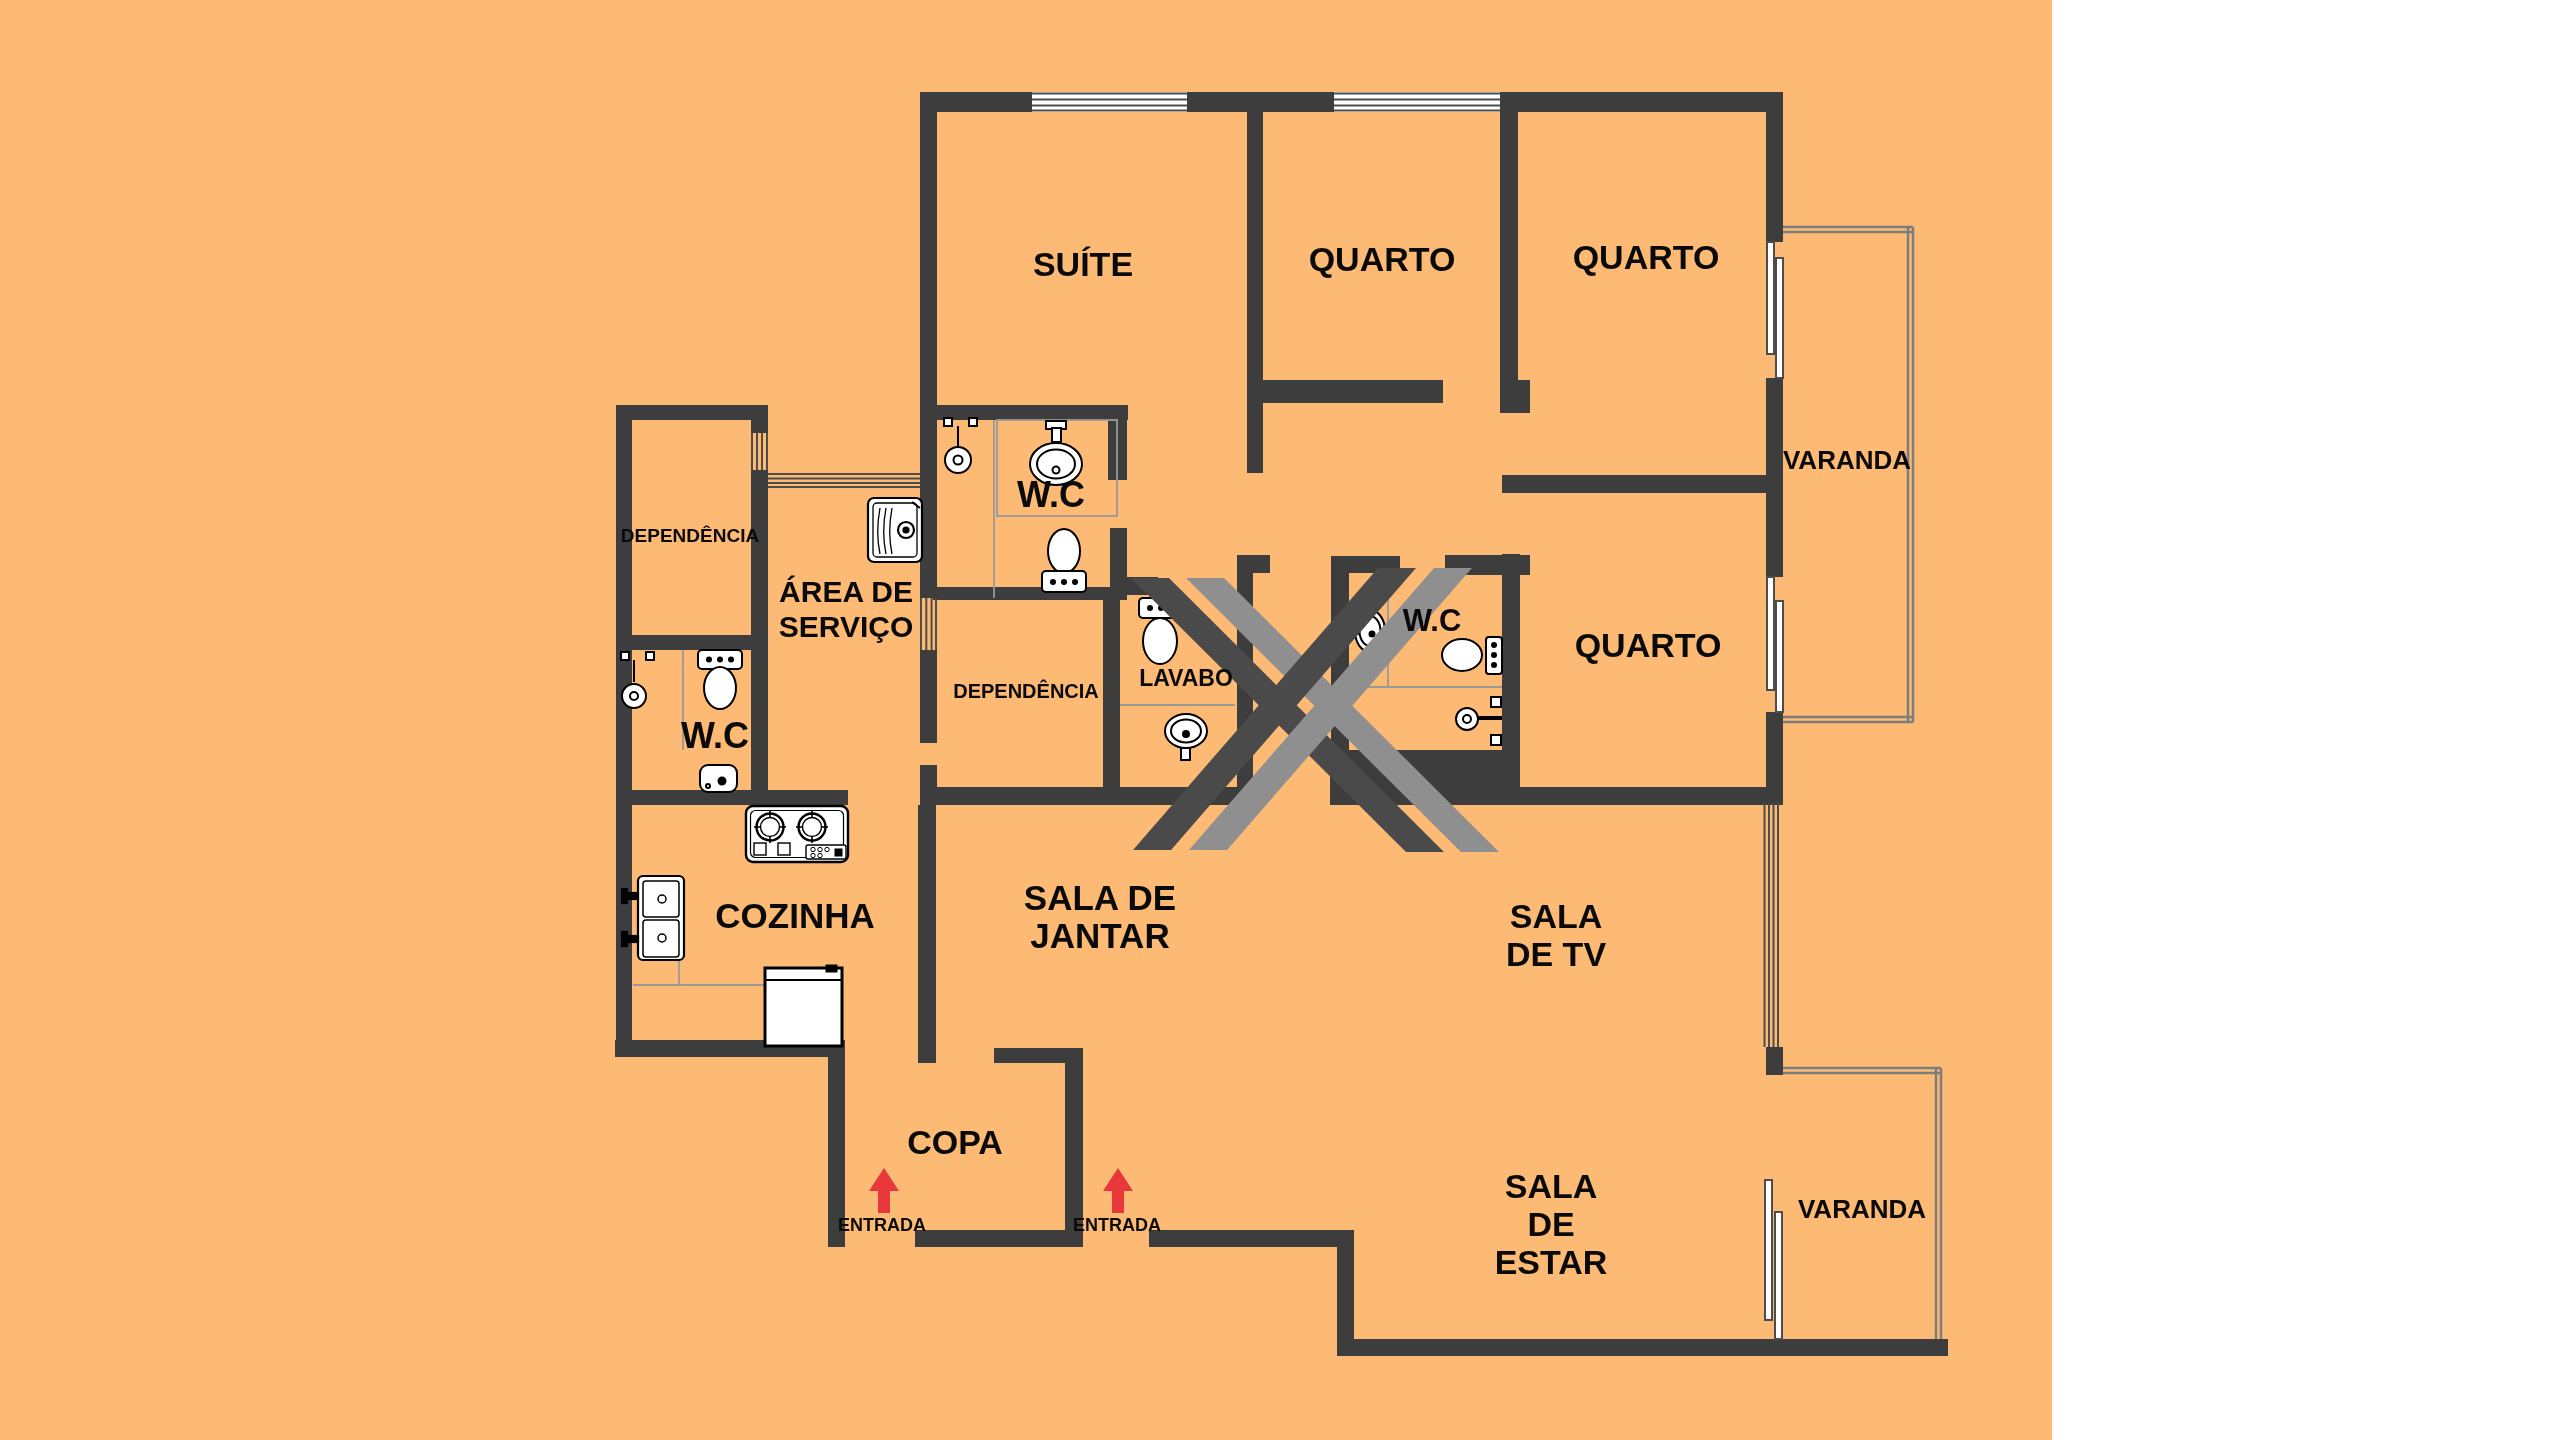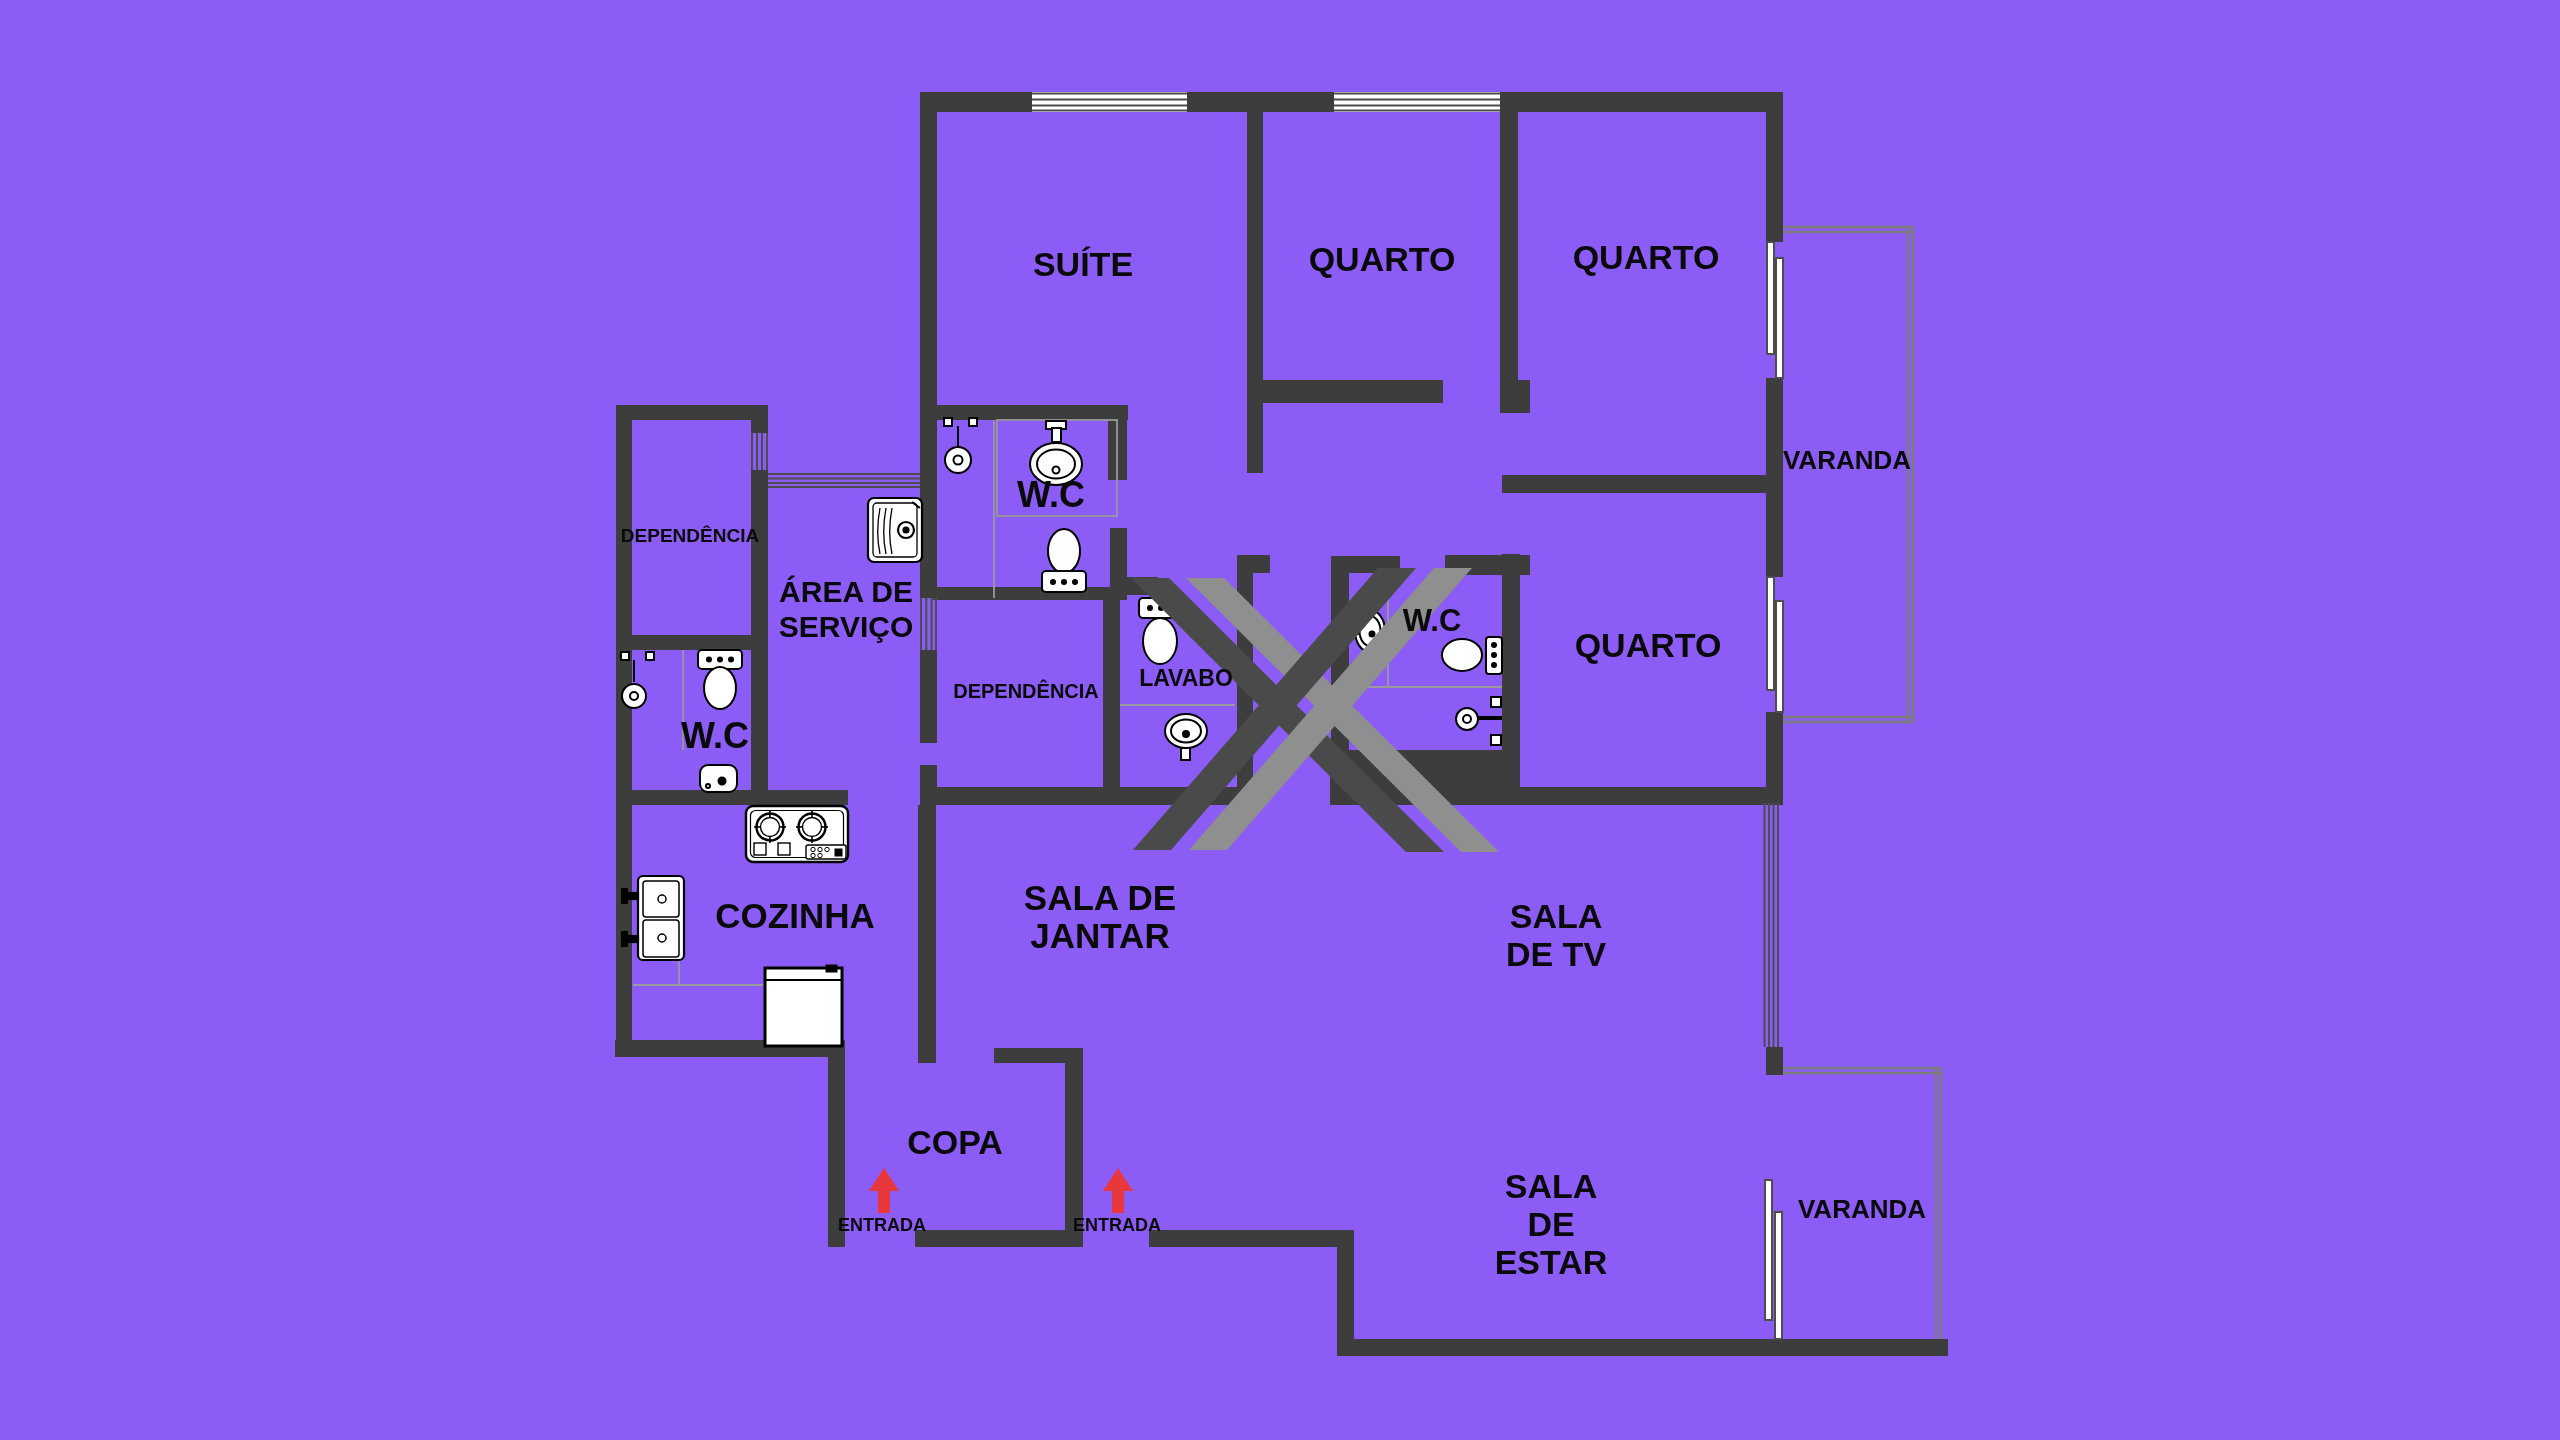--- a/index.html
+++ b/index.html
@@ -1,16 +1,16 @@
 <!DOCTYPE html>
 <html><head>
 <meta charset="utf-8">
 <style>
   html,body{margin:0;padding:0;background:#ffffff;}
-  .stage{position:relative;width:2560px;height:1440px;background:#8b5cf6;overflow:hidden;}
+  .stage{position:relative;width:2052px;height:1440px;background:#fdba74;overflow:hidden;}
   .lbl{font-family:"Liberation Sans",sans-serif;font-weight:bold;fill:#0a0a0a;}
   .wall{fill:#3d3d3d;}
   .winline{stroke:#4d4d4d;stroke-width:2;}
   .ctr{stroke:#9a9a9a;stroke-width:1.8;fill:none;}
 </style>
 </head>
 <body>
 
 <div class="stage">
 <svg width="2560" height="1440" viewBox="0 0 2560 1440" xmlns="http://www.w3.org/2000/svg">

